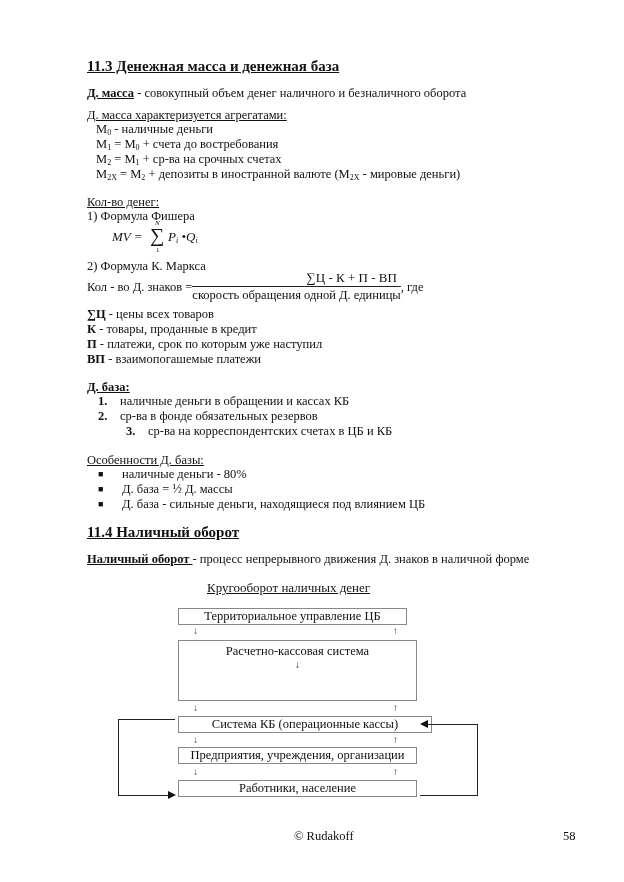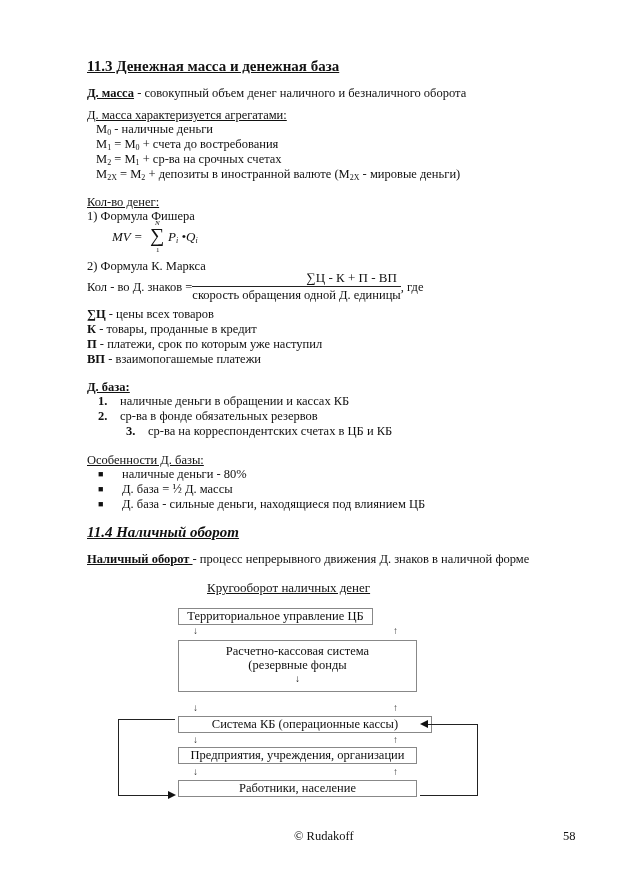--- a/index.html
+++ b/index.html
@@ -71,35 +71,34 @@
 <div class="abs t b u" style="left:87px; top:380px;">Д. база:</div>
 <div class="abs t" style="left:98px; top:394px;"><span class="num">1.</span><span>наличные деньги в обращении и кассах КБ</span></div>
 <div class="abs t" style="left:98px; top:409px;"><span class="num">2.</span><span>ср-ва в фонде обязательных резервов</span></div>
 <div class="abs t" style="left:94px; top:424px;margin-left:32px;"><span class="num">3.</span><span>ср-ва на корреспондентских счетах в ЦБ и КБ</span></div>
 
 <div class="abs t u" style="left:87px; top:453px;">Особенности Д. базы:</div>
 <div class="abs t" style="left:98px; top:467px;"><span class="bul">■</span><span>наличные деньги - 80%</span></div>
 <div class="abs t" style="left:98px; top:482px;"><span class="bul">■</span><span>Д. база = ½ Д. массы</span></div>
 <div class="abs t" style="left:98px; top:497px;"><span class="bul">■</span><span>Д. база - сильные деньги, находящиеся под влиянием ЦБ</span></div>
 
-<div class="abs h1" style="left:87px; top:524px;font-style:italic;">11.4 Наличный оборот</div>
+<div class="abs h1" style="left:87px; top:524px;">11.4 Наличный оборот</div>
 <div class="abs t" style="left:87px; top:552px;">
   <span class="b u">Наличный оборот </span><span>- процесс непрерывного движения Д. знаков в наличной форме</span>
 </div>
 
 <div class="abs t u" style="left:207px; top:581px; font-size:13px;">Кругооборот наличных денег</div>
 
-<div class="box" style="left:178px; top:608px; width:195px; height:17px;">Территориальное управление ЦБ</div>
+<div class="box" style="left:178px; top:608px; width:229px; height:17px;">Территориальное управление ЦБ</div>
 
 <div class="arr" style="left:193px; top:626px;">↓</div>
 <div class="arr" style="left:393px; top:626px;">↑</div>
 
-<div class="box" style="left:178px; top:640px; width:239px; height:52px; padding-top:3px;">
+<div class="box" style="left:178px; top:640px; width:239px; height:61px; padding-top:3px;">
   <div>Расчетно-кассовая система</div>
-  <div>(резервные фонды</div>
   <div style="font-size:10px;">↓</div>
 </div>
 
 <div class="arr" style="left:193px; top:703px;">↓</div>
 <div class="arr" style="left:393px; top:703px;">↑</div>
 
 <div class="box" style="left:178px; top:716px; width:254px; height:17px;">Система КБ (операционные кассы)</div>
 
 <div class="arr" style="left:193px; top:735px;">↓</div>
 <div class="arr" style="left:393px; top:735px;">↑</div>

